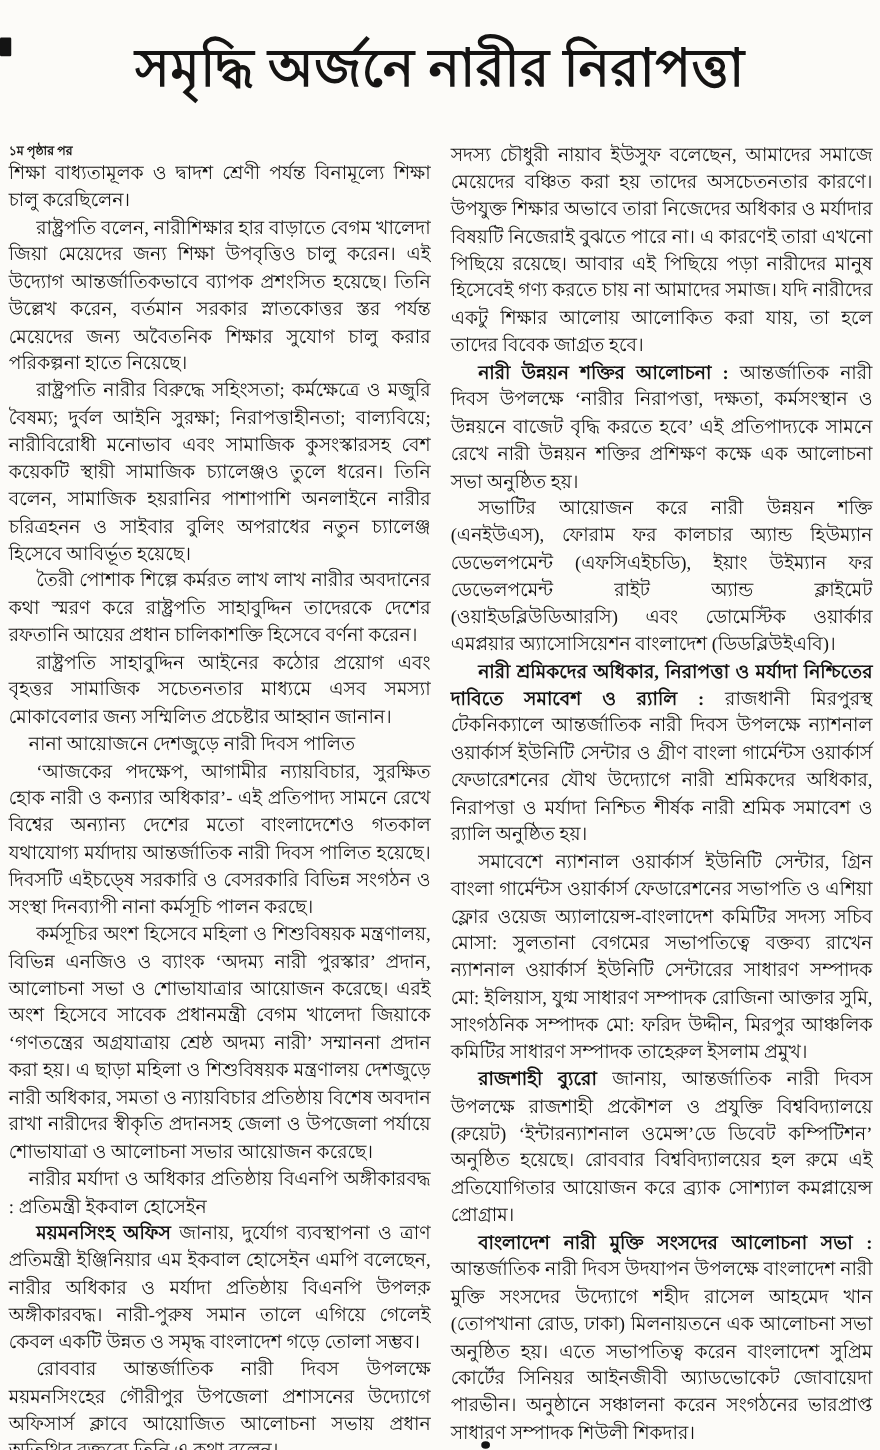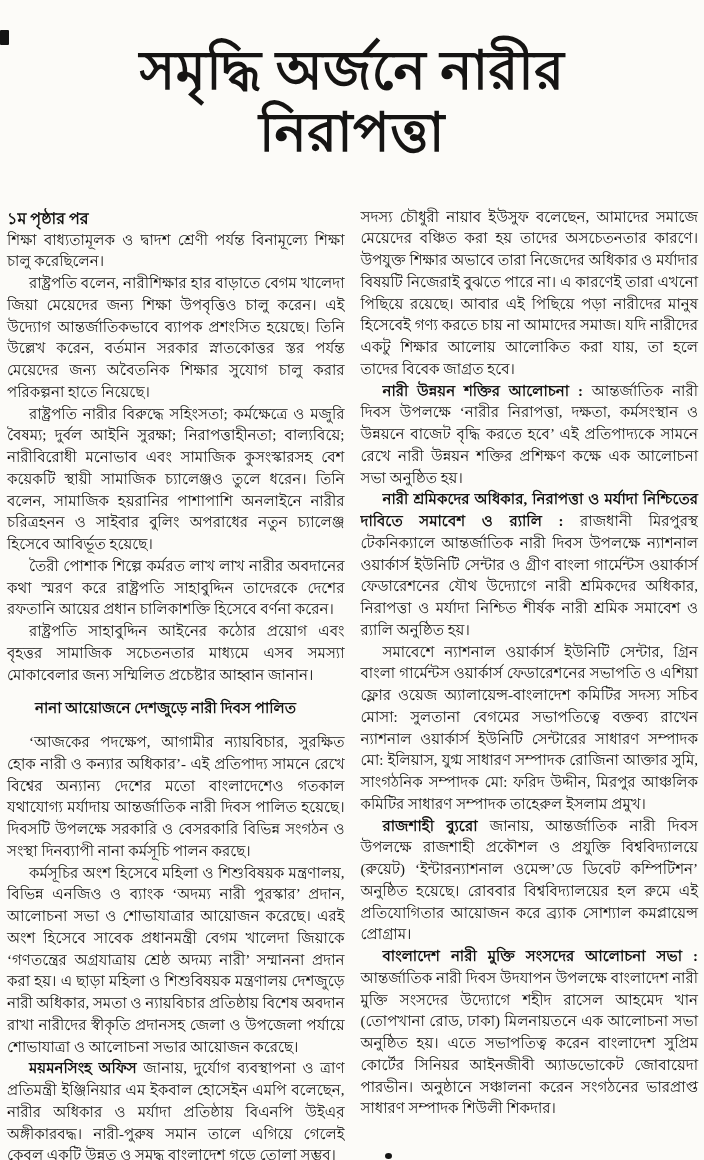--- a/index.html
+++ b/index.html
@@ -12,21 +12,21 @@
     width: 704px;
     height: 1160px;
     margin: 0 auto;
     background: #fcfbf8;
     color: #151413;
     font-family: "Liberation Serif", "DejaVu Serif", serif;
     overflow: hidden;
     box-sizing: border-box;
   }
   .headline {
-    font-size: 54px;
+    font-size: 42px;
     font-weight: bold;
     text-align: center;
     line-height: 1.15;
     padding: 4px 40px 6px 40px;
     letter-spacing: 0.5px;
   }
   .columns {
     display: flex;
     gap: 16px;
     padding: 0 6px 0 7px;
@@ -41,28 +41,28 @@
     word-break: break-word;
   }
   .para {
     margin: 0;
     text-indent: 22px;
   }
   .noindent {
     text-indent: 0;
   }
   .subhead {
-    margin: 12px;
-    font-weight: bold;
+    margin: 0;
+    font-weight: normal;
     text-indent: 16px;
   }
   .continued {
     margin: 0;
     font-weight: bold;
-    font-size: 16px;
+    font-size: 10px;
     text-indent: 0;
   }
   .lead {
     font-weight: bold;
   }
   .ink-smudge-left {
     position: absolute;
     left: 0;
     top: 30px;
     width: 9px;
@@ -93,30 +93,32 @@
   <div class="columns">
 
     <div class="col">
       <p class="continued">১ম পৃষ্ঠার পর</p>
       <p class="para noindent">শিক্ষা বাধ্যতামূলক ও দ্বাদশ শ্রেণী পর্যন্ত বিনামূল্যে শিক্ষা চালু করেছিলেন।</p>
       <p class="para">রাষ্ট্রপতি বলেন, নারীশিক্ষার হার বাড়াতে বেগম খালেদা জিয়া মেয়েদের জন্য শিক্ষা উপবৃত্তিও চালু করেন। এই উদ্যোগ আন্তর্জাতিকভাবে ব্যাপক প্রশংসিত হয়েছে। তিনি উল্লেখ করেন, বর্তমান সরকার স্নাতকোত্তর স্তর পর্যন্ত মেয়েদের জন্য অবৈতনিক শিক্ষার সুযোগ চালু করার পরিকল্পনা হাতে নিয়েছে।</p>
       <p class="para">রাষ্ট্রপতি নারীর বিরুদ্ধে সহিংসতা; কর্মক্ষেত্রে ও মজুরি বৈষম্য; দুর্বল আইনি সুরক্ষা; নিরাপত্তাহীনতা; বাল্যবিয়ে; নারীবিরোধী মনোভাব এবং সামাজিক কুসংস্কারসহ বেশ কয়েকটি স্থায়ী সামাজিক চ্যালেঞ্জও তুলে ধরেন। তিনি বলেন, সামাজিক হয়রানির পাশাপাশি অনলাইনে নারীর চরিত্রহনন ও সাইবার বুলিং অপরাধের নতুন চ্যালেঞ্জ হিসেবে আবির্ভূত হয়েছে।</p>
       <p class="para">তৈরী পোশাক শিল্পে কর্মরত লাখ লাখ নারীর অবদানের কথা স্মরণ করে রাষ্ট্রপতি সাহাবুদ্দিন তাদেরকে দেশের রফতানি আয়ের প্রধান চালিকাশক্তি হিসেবে বর্ণনা করেন।</p>
       <p class="para">রাষ্ট্রপতি সাহাবুদ্দিন আইনের কঠোর প্রয়োগ এবং বৃহত্তর সামাজিক সচেতনতার মাধ্যমে এসব সমস্যা মোকাবেলার জন্য সম্মিলিত প্রচেষ্টার আহ্বান জানান।</p>
       <p class="subhead">নানা আয়োজনে দেশজুড়ে নারী দিবস পালিত</p>
-      <p class="para">‘আজকের পদক্ষেপ, আগামীর ন্যায়বিচার, সুরক্ষিত হোক নারী ও কন্যার অধিকার’- এই প্রতিপাদ্য সামনে রেখে বিশ্বের অন্যান্য দেশের মতো বাংলাদেশেও গতকাল যথাযোগ্য মর্যাদায় আন্তর্জাতিক নারী দিবস পালিত হয়েছে। দিবসটি উপলক্ষে সরকারি ও বেসরকারি বিভিন্ন সংগঠন ও সংস্থা দিনব্যাপী নানা কর্মসূচি পালন করছে।</p>
+      <p class="para">‘আজকের পদক্ষেপ, আগামীর ন্যায়বিচার, সুরক্ষিত হোক নারী ও কন্যার অধিকার’- এই প্রতিপাদ্য সামনে রেখে বিশ্বের অন্যান্য দেশের মতো বাংলাদেশেও গতকাল যথাযোগ্য মর্যাদায় আন্তর্জাতিক নারী দিবস পালিত হয়েছে। দিবসটি এইচড্ষে সরকারি ও বেসরকারি বিভিন্ন সংগঠন ও সংস্থা দিনব্যাপী নানা কর্মসূচি পালন করছে।</p>
       <p class="para">কর্মসূচির অংশ হিসেবে মহিলা ও শিশুবিষয়ক মন্ত্রণালয়, বিভিন্ন এনজিও ও ব্যাংক ‘অদম্য নারী পুরস্কার’ প্রদান, আলোচনা সভা ও শোভাযাত্রার আয়োজন করেছে। এরই অংশ হিসেবে সাবেক প্রধানমন্ত্রী বেগম খালেদা জিয়াকে ‘গণতন্ত্রের অগ্রযাত্রায় শ্রেষ্ঠ অদম্য নারী’ সম্মাননা প্রদান করা হয়। এ ছাড়া মহিলা ও শিশুবিষয়ক মন্ত্রণালয় দেশজুড়ে নারী অধিকার, সমতা ও ন্যায়বিচার প্রতিষ্ঠায় বিশেষ অবদান রাখা নারীদের স্বীকৃতি প্রদানসহ জেলা ও উপজেলা পর্যায়ে শোভাযাত্রা ও আলোচনা সভার আয়োজন করেছে।</p>
-      <p class="para"><span class="lead">ময়মনসিংহ অফিস</span><span> জানায়, দুর্যোগ ব্যবস্থাপনা ও ত্রাণ প্রতিমন্ত্রী ইঞ্জিনিয়ার এম ইকবাল হোসেইন এমপি বলেছেন, নারীর অধিকার ও মর্যাদা প্রতিষ্ঠায় বিএনপি উইএব় অঙ্গীকারবদ্ধ। নারী-পুরুষ সমান তালে এগিয়ে গেলেই কেবল একটি উন্নত ও সমৃদ্ধ বাংলাদেশ গড়ে তোলা সম্ভব।</span></p>
+      <p class="subhead">নারীর মর্যাদা ও অধিকার প্রতিষ্ঠায় বিএনপি অঙ্গীকারবদ্ধ : প্রতিমন্ত্রী ইকবাল হোসেইন</p>
+      <p class="para"><span class="lead">ময়মনসিংহ অফিস</span><span> জানায়, দুর্যোগ ব্যবস্থাপনা ও ত্রাণ প্রতিমন্ত্রী ইঞ্জিনিয়ার এম ইকবাল হোসেইন এমপি বলেছেন, নারীর অধিকার ও মর্যাদা প্রতিষ্ঠায় বিএনপি উপলক় অঙ্গীকারবদ্ধ। নারী-পুরুষ সমান তালে এগিয়ে গেলেই কেবল একটি উন্নত ও সমৃদ্ধ বাংলাদেশ গড়ে তোলা সম্ভব।</span></p>
       <p class="para">রোববার আন্তর্জাতিক নারী দিবস উপলক্ষে ময়মনসিংহের গৌরীপুর উপজেলা প্রশাসনের উদ্যোগে অফিসার্স ক্লাবে আয়োজিত আলোচনা সভায় প্রধান অতিথির বক্তব্যে তিনি এ কথা বলেন।</p>
 
     </div>
 
     <div class="col">
       <p class="para noindent">সদস্য চৌধুরী নায়াব ইউসুফ বলেছেন, আমাদের সমাজে মেয়েদের বঞ্চিত করা হয় তাদের অসচেতনতার কারণে। উপযুক্ত শিক্ষার অভাবে তারা নিজেদের অধিকার ও মর্যাদার বিষয়টি নিজেরাই বুঝতে পারে না। এ কারণেই তারা এখনো পিছিয়ে রয়েছে। আবার এই পিছিয়ে পড়া নারীদের মানুষ হিসেবেই গণ্য করতে চায় না আমাদের সমাজ। যদি নারীদের একটু শিক্ষার আলোয় আলোকিত করা যায়, তা হলে তাদের বিবেক জাগ্রত হবে।</p>
       <p class="para"><span class="lead">নারী উন্নয়ন শক্তির আলোচনা :</span><span> আন্তর্জাতিক নারী দিবস উপলক্ষে ‘নারীর নিরাপত্তা, দক্ষতা, কর্মসংস্থান ও উন্নয়নে বাজেট বৃদ্ধি করতে হবে’ এই প্রতিপাদ্যকে সামনে রেখে নারী উন্নয়ন শক্তির প্রশিক্ষণ কক্ষে এক আলোচনা সভা অনুষ্ঠিত হয়।</span></p>
+      <p class="para">সভাটির আয়োজন করে নারী উন্নয়ন শক্তি (এনইউএস), ফোরাম ফর কালচার অ্যান্ড হিউম্যান ডেভেলপমেন্ট (এফসিএইচডি), ইয়াং উইম্যান ফর ডেভেলপমেন্ট রাইট অ্যান্ড ক্লাইমেট (ওয়াইডব্লিউডিআরসি) এবং ডোমেস্টিক ওয়ার্কার এমপ্লয়ার অ্যাসোসিয়েশন বাংলাদেশ (ডিডব্লিউইএবি)।</p>
       <p class="para"><span class="lead">নারী শ্রমিকদের অধিকার, নিরাপত্তা ও মর্যাদা নিশ্চিতের দাবিতে সমাবেশ ও র‌্যালি :</span><span> রাজধানী মিরপুরস্থ টেকনিক্যালে আন্তর্জাতিক নারী দিবস উপলক্ষে ন্যাশনাল ওয়ার্কার্স ইউনিটি সেন্টার ও গ্রীণ বাংলা গার্মেন্টস ওয়ার্কার্স ফেডারেশনের যৌথ উদ্যোগে নারী শ্রমিকদের অধিকার, নিরাপত্তা ও মর্যাদা নিশ্চিত শীর্ষক নারী শ্রমিক সমাবেশ ও র‌্যালি অনুষ্ঠিত হয়।</span></p>
       <p class="para">সমাবেশে ন্যাশনাল ওয়ার্কার্স ইউনিটি সেন্টার, গ্রিন বাংলা গার্মেন্টস ওয়ার্কার্স ফেডারেশনের সভাপতি ও এশিয়া ফ্লোর ওয়েজ অ্যালায়েন্স-বাংলাদেশ কমিটির সদস্য সচিব মোসা: সুলতানা বেগমের সভাপতিত্বে বক্তব্য রাখেন ন্যাশনাল ওয়ার্কার্স ইউনিটি সেন্টারের সাধারণ সম্পাদক মো: ইলিয়াস, যুগ্ম সাধারণ সম্পাদক রোজিনা আক্তার সুমি, সাংগঠনিক সম্পাদক মো: ফরিদ উদ্দীন, মিরপুর আঞ্চলিক কমিটির সাধারণ সম্পাদক তাহেরুল ইসলাম প্রমুখ।</p>
       <p class="para"><span class="lead">রাজশাহী ব্যুরো</span><span> জানায়, আন্তর্জাতিক নারী দিবস উপলক্ষে রাজশাহী প্রকৌশল ও প্রযুক্তি বিশ্ববিদ্যালয়ে (রুয়েট) ‘ইন্টারন্যাশনাল ওমেন্স’ডে ডিবেট কম্পিটিশন’ অনুষ্ঠিত হয়েছে। রোববার বিশ্ববিদ্যালয়ের হল রুমে এই প্রতিযোগিতার আয়োজন করে ব্র্যাক সোশ্যাল কমপ্লায়েন্স প্রোগ্রাম।</span></p>
       <p class="para"><span class="lead">বাংলাদেশ নারী মুক্তি সংসদের আলোচনা সভা :</span><span> আন্তর্জাতিক নারী দিবস উদযাপন উপলক্ষে বাংলাদেশ নারী মুক্তি সংসদের উদ্যোগে শহীদ রাসেল আহমেদ খান (তোপখানা রোড, ঢাকা) মিলনায়তনে এক আলোচনা সভা অনুষ্ঠিত হয়। এতে সভাপতিত্ব করেন বাংলাদেশ সুপ্রিম কোর্টের সিনিয়র আইনজীবী অ্যাডভোকেট জোবায়েদা পারভীন। অনুষ্ঠানে সঞ্চালনা করেন সংগঠনের ভারপ্রাপ্ত সাধারণ সম্পাদক শিউলী শিকদার।</span></p>
 
     </div>
 
   </div>
 </div>
 

